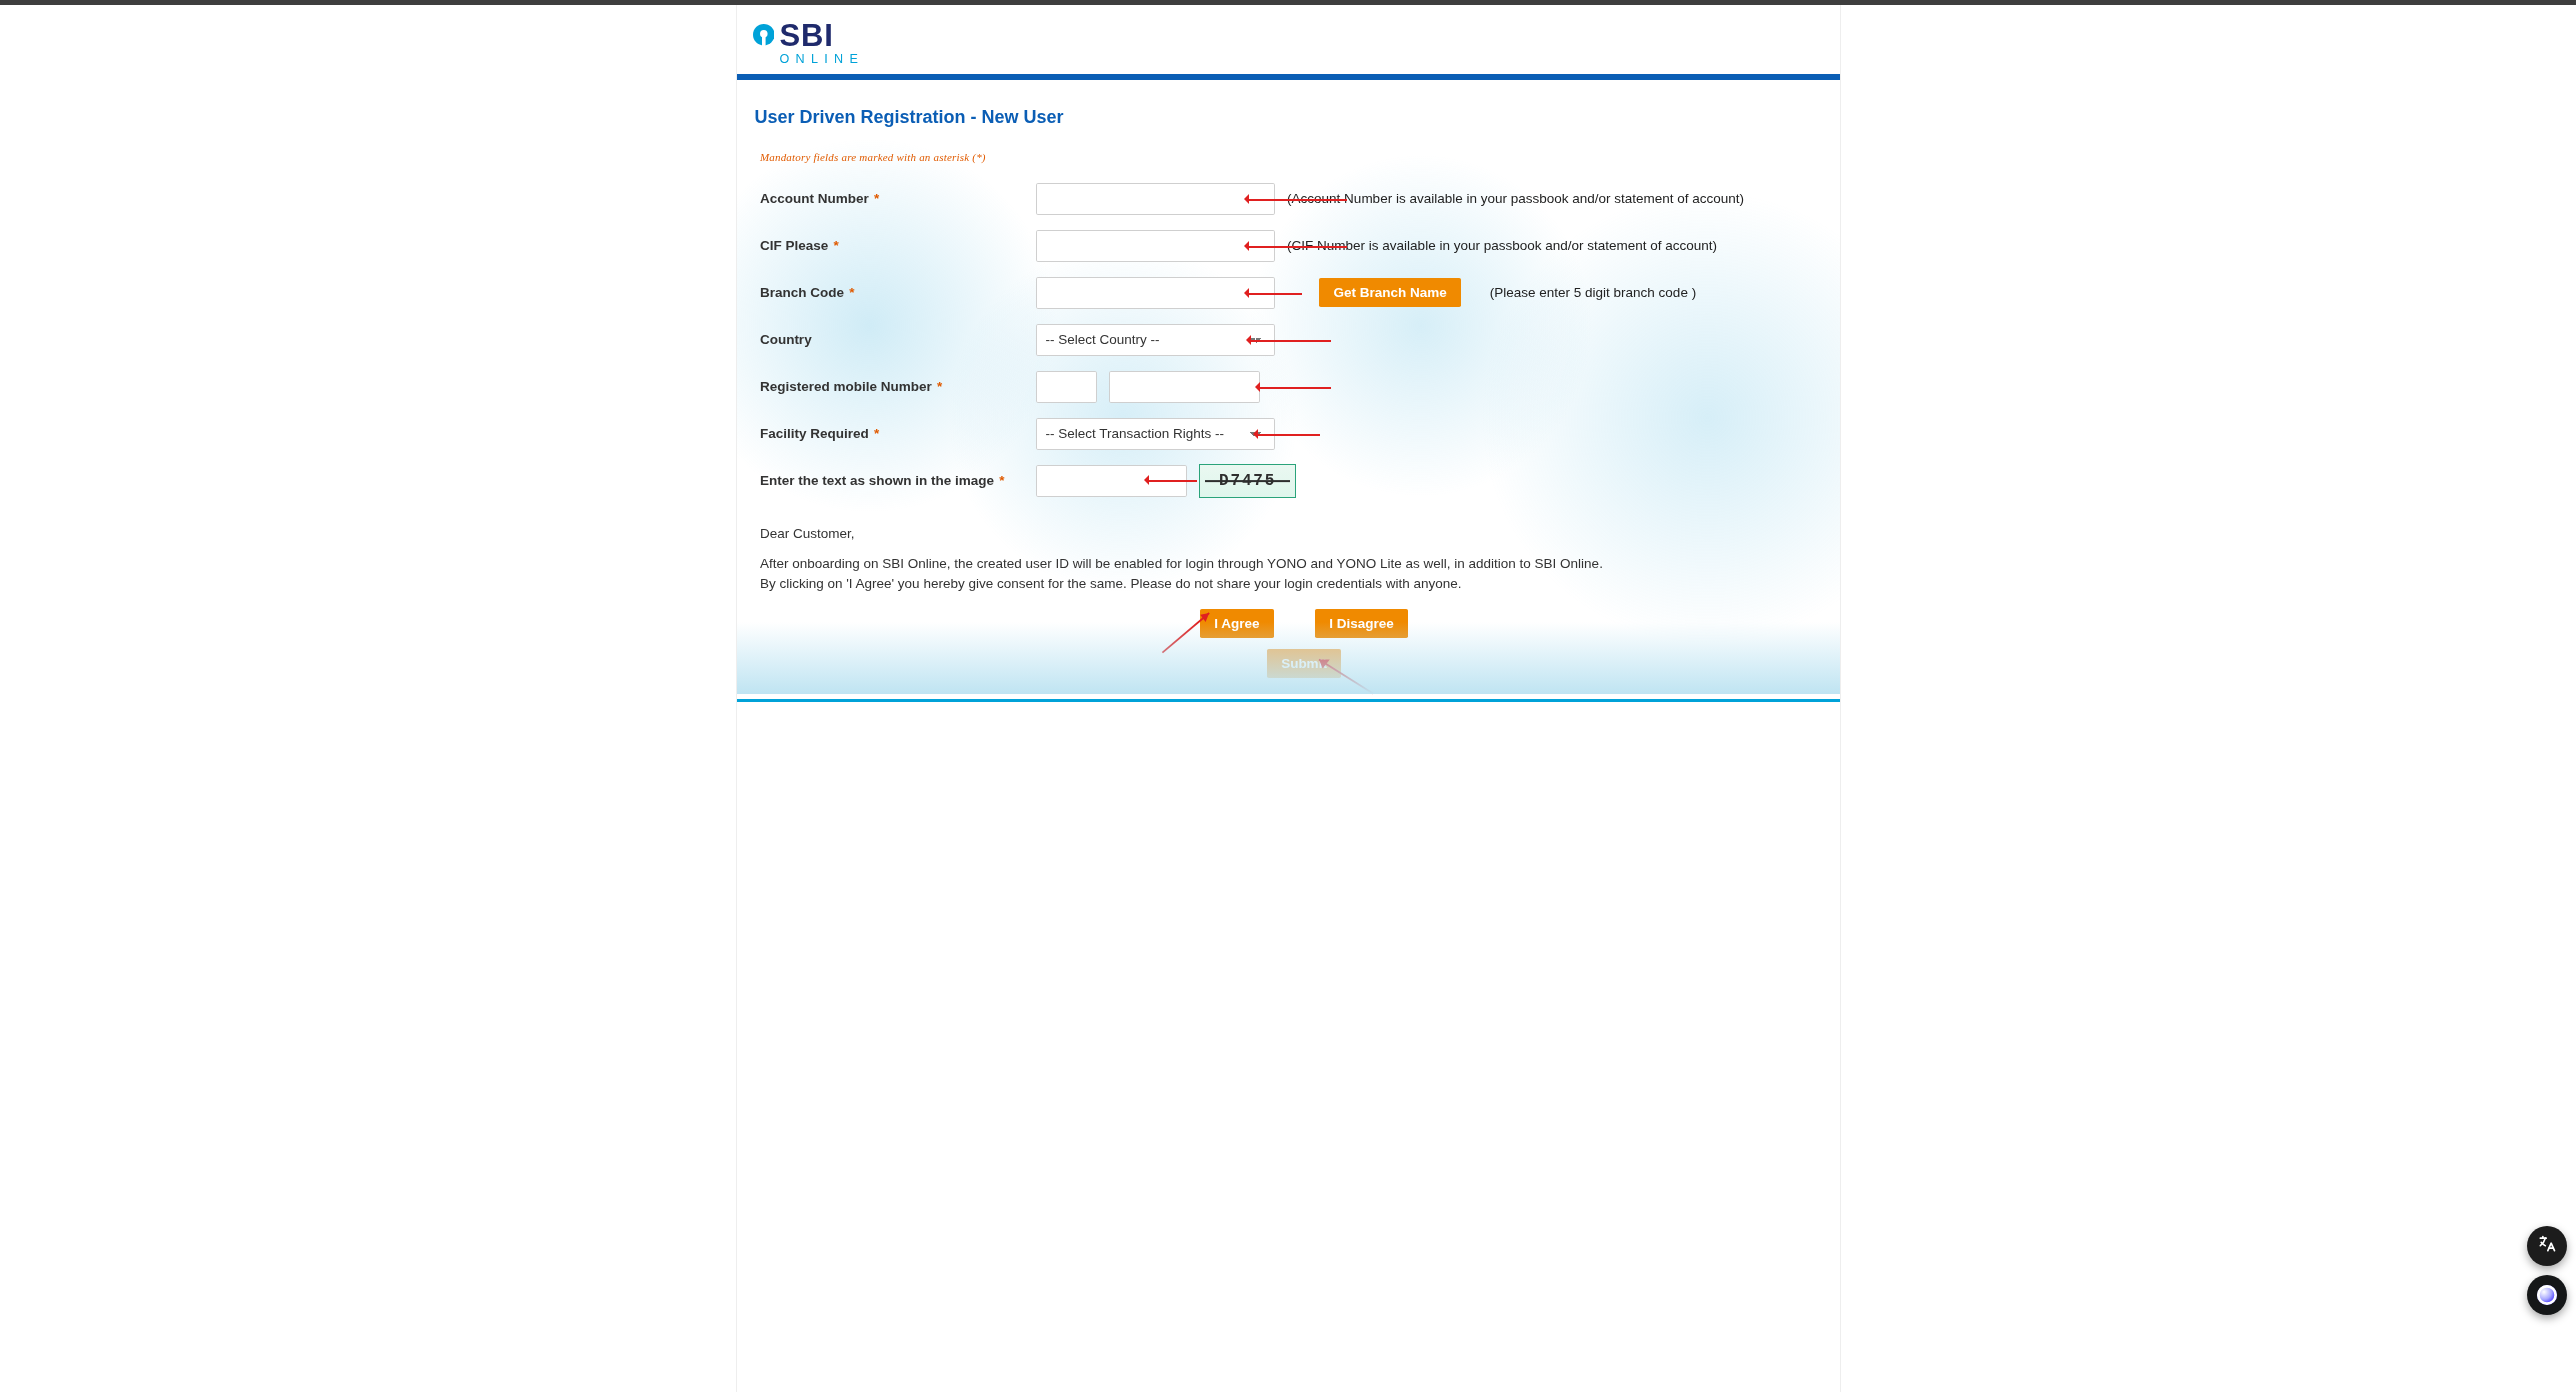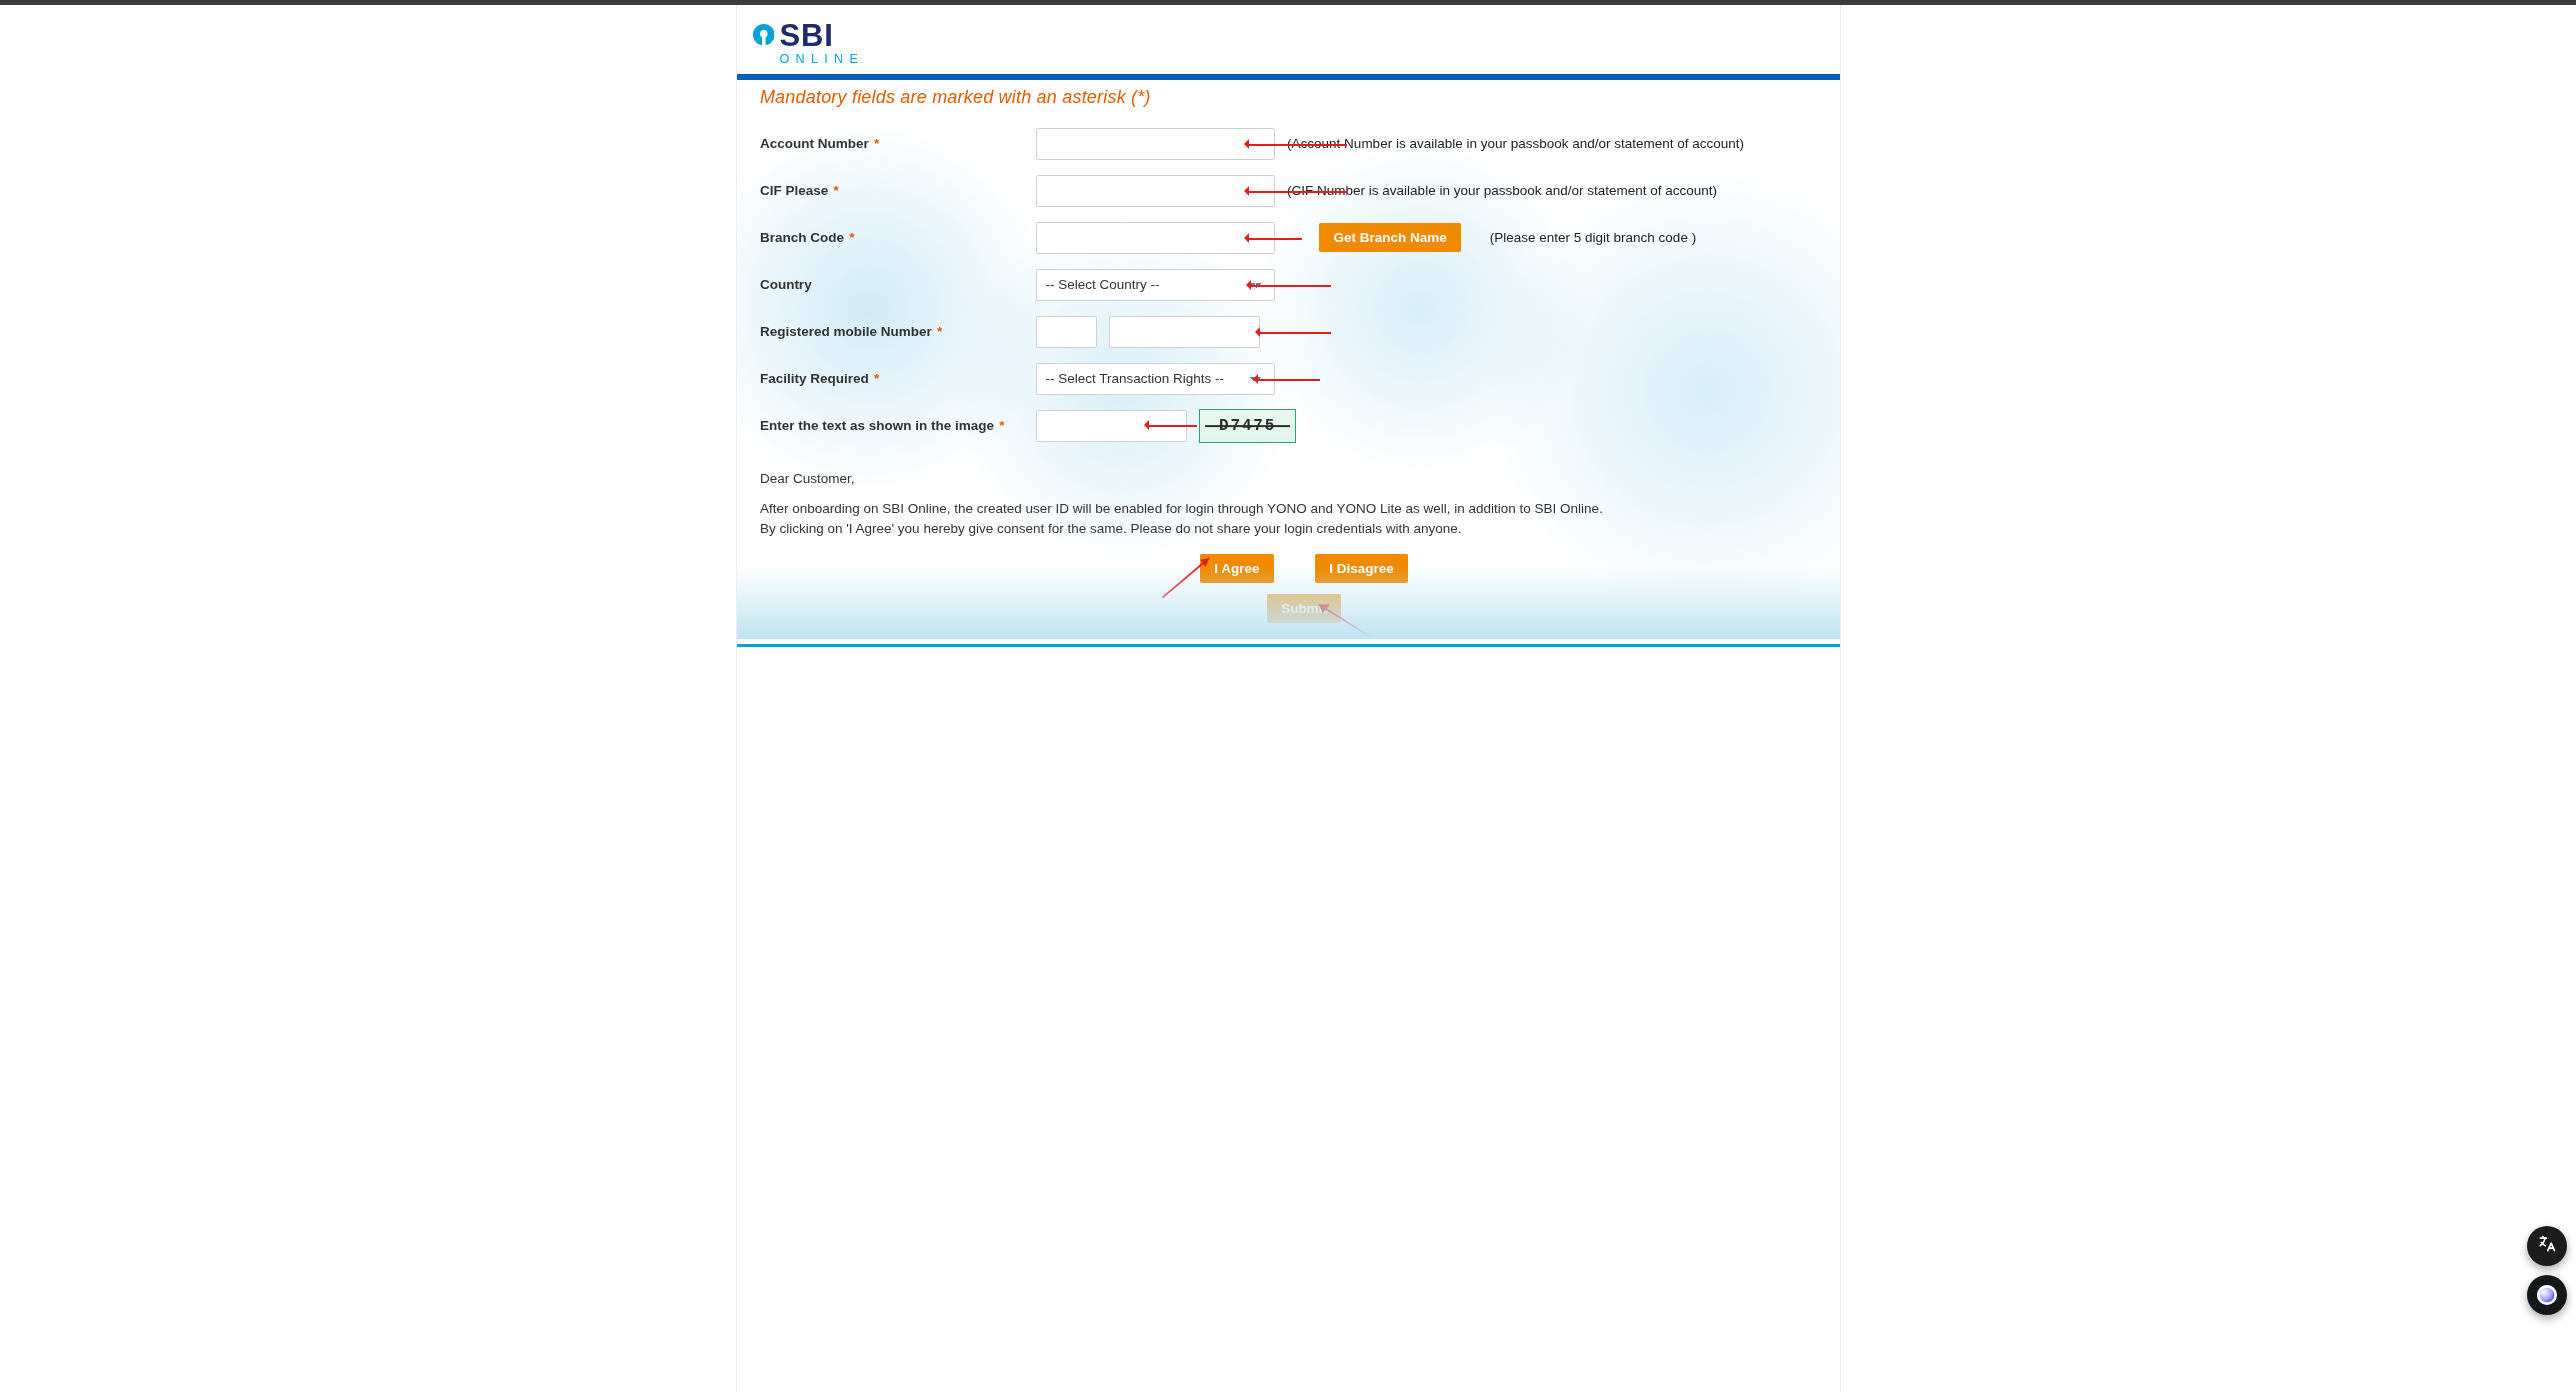--- a/index.html
+++ b/index.html
@@ -41,21 +41,21 @@
       padding: 0 18px 16px 18px;
     }
     .band-bottom-fade {
       position: absolute; left:0; right:0; bottom:0; height: 72px;
       background: linear-gradient(to top, #bfe4f2, rgba(191,228,242,0));
       pointer-events: none;
     }
 
     .page-title { color: #0b5eb5; font-weight: 700; font-size: 18px; padding-top: 27px; padding-bottom: 16px; }
 
-    .mandatory-note { color: #e15b00; font-style: italic; font-size: 18px; margin: 7.2px 0 12.6px 5.4px; letter-spacing: 0.2px; }
+    .mandatory-note { color: #e15b00; font-style: italic; font-size: 11px; margin: 7.2px 0 12.6px 5.4px; letter-spacing: 0.2px; font-family: Liberation Serif, serif; }
 
     .form-row { display: flex; align-items: center; min-height: 47px; }
     .label-col { width: 281px; padding-left: 5.4px; font-weight: 700; color: #333; font-size: 13.5px; display:flex; align-items:center; gap:5.4px; }
     .asterisk { color: #e05a00; font-weight: 700; }
     .field-col { flex: 1; display: flex; align-items: center; gap: 12.6px; position: relative; }
 
     input[type="text"], select {
       height: 32px; border: 0.9px solid #cfcfcf; background: #fff; padding: 3.6px 9px;
       font-size: 13.5px; color:#333; outline: none; border-radius: 1.8px;
     }
@@ -136,20 +136,21 @@
       <span class="logo-text">
         <span class="logo-sbi">SBI</span>
         <span class="logo-online">ONLINE</span>
       </span>
     </div>
   </div>
 
   <div class="thick-bar"></div>
 
   <div class="band">
+    <div class="page-title">User Driven Registration - New User</div>
 
     <div class="mandatory-note">Mandatory fields are marked with an asterisk (*)</div>
 
     <div class="form-row">
       <div class="label-col">
           <span>Account Number</span> 
           <span class="asterisk">*</span>
         </div>
       <div class="field-col">
         <input class="w-med" type="text" value="" style="">

